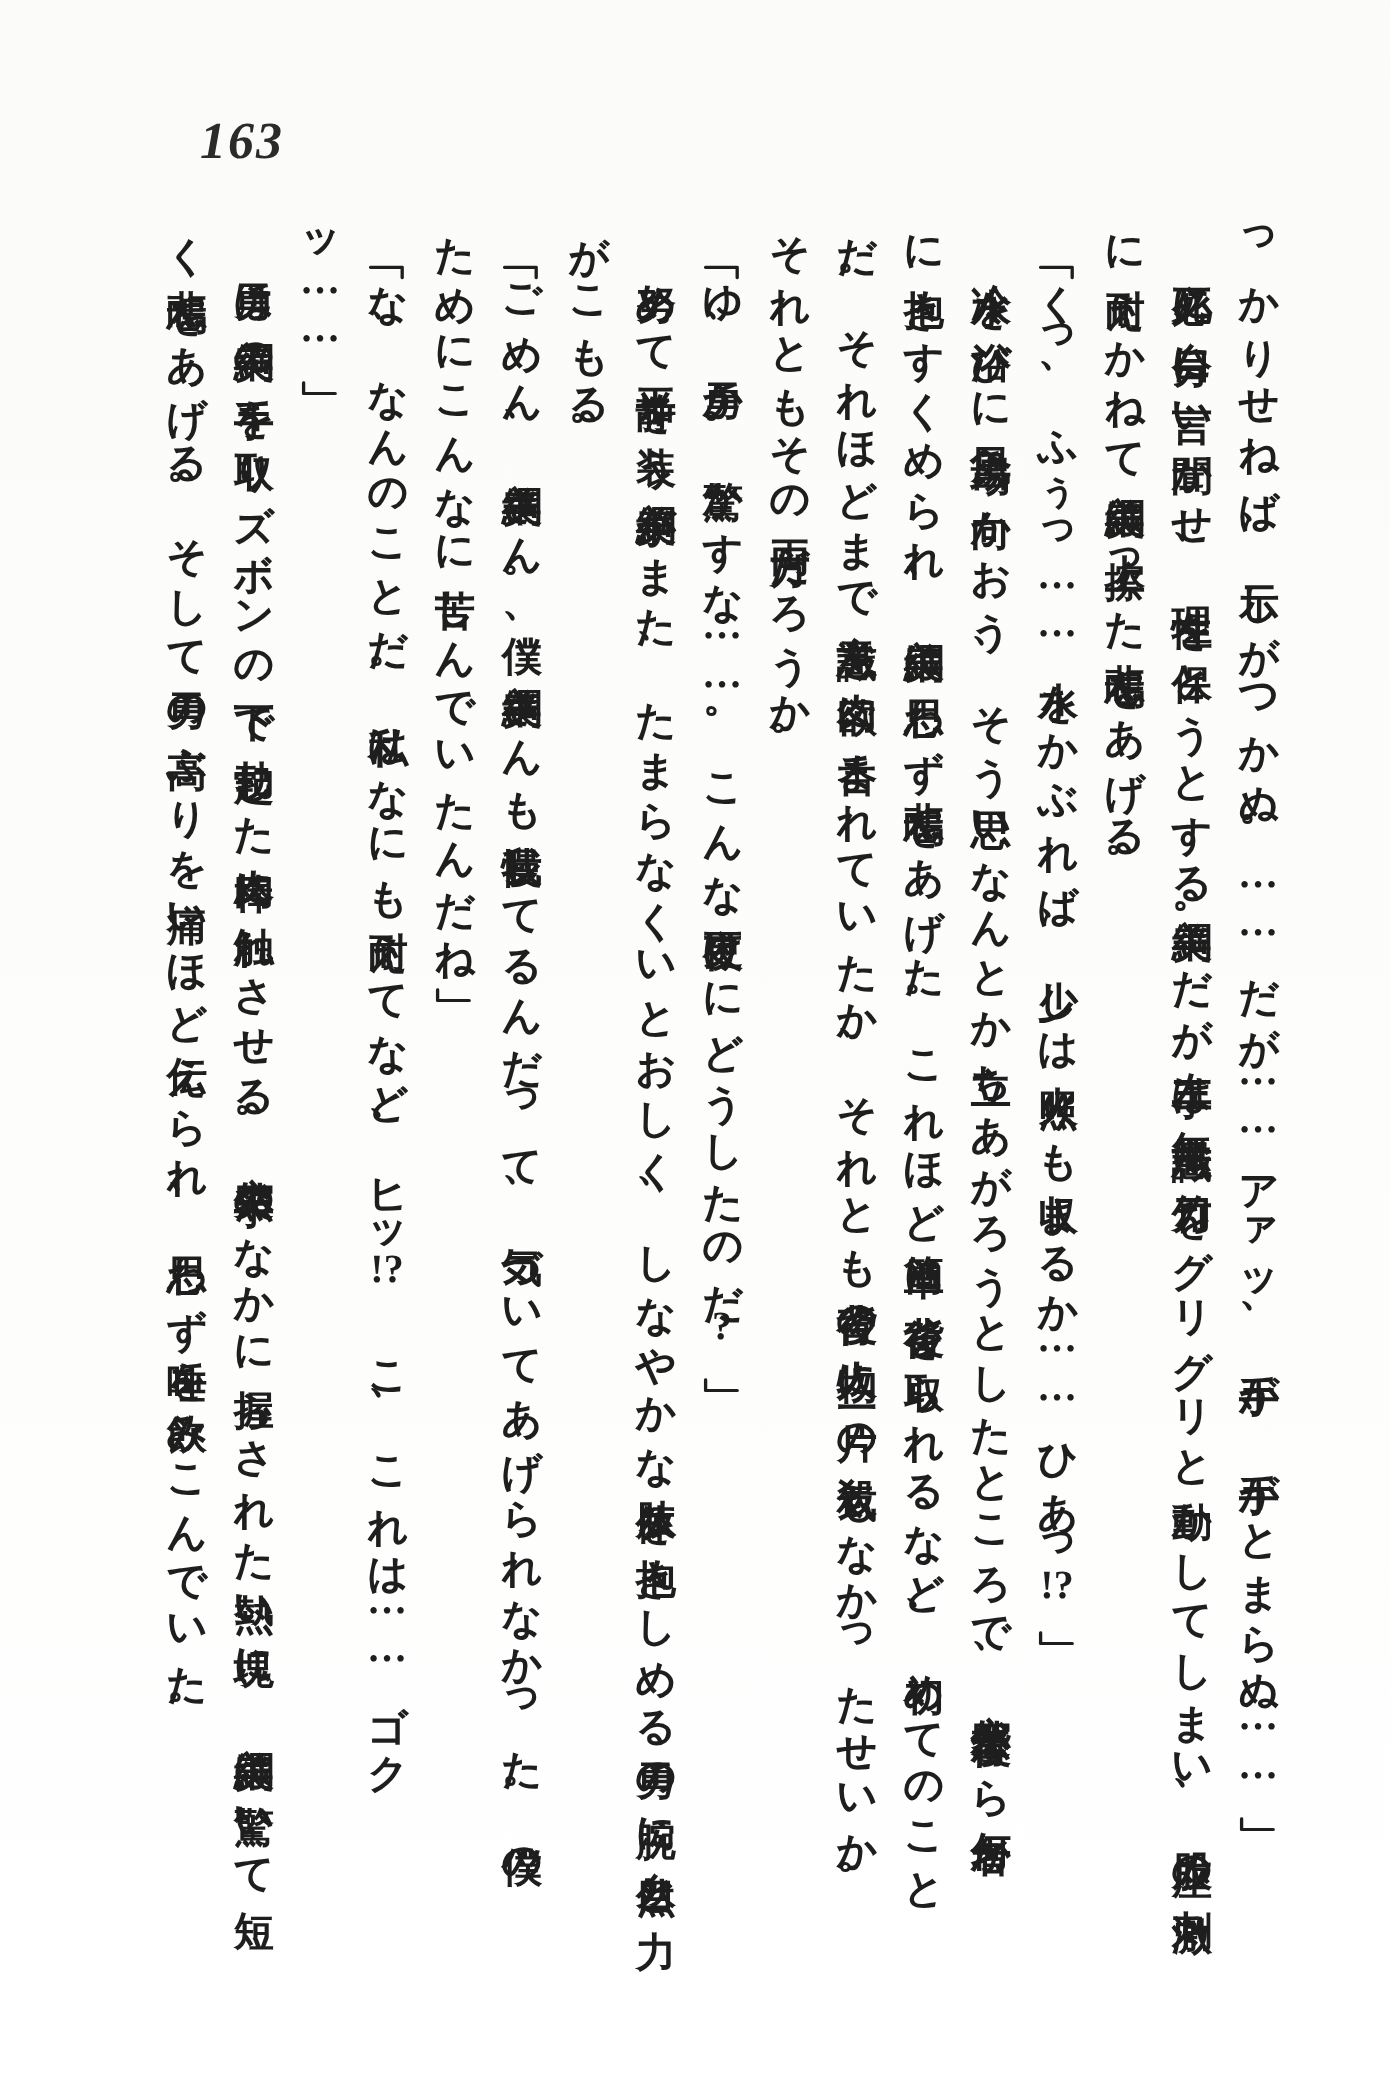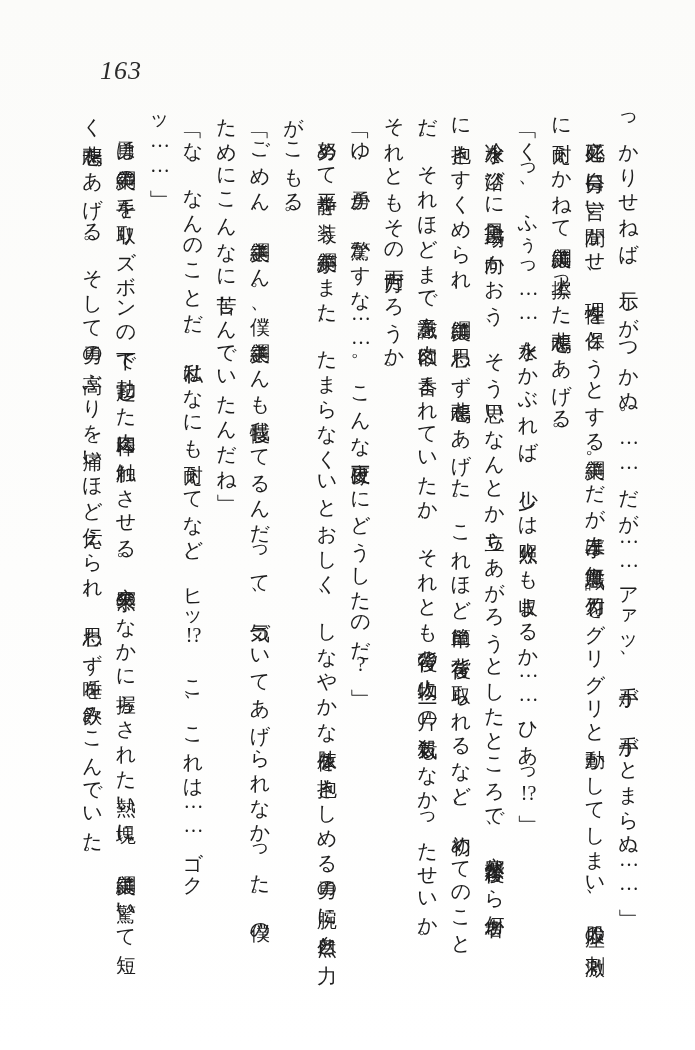--- a/index.html
+++ b/index.html
@@ -9,20 +9,21 @@
   }
   .page {
     position: relative;
     width: 695px;
     height: 1050px;
     margin: 0 auto;
     background: #fcfcfa;
     background-image: linear-gradient(180deg, #fbfbf9 0%, #fdfdfc 55%, #ffffff 100%);
     overflow: hidden;
     font-family: "Liberation Serif", "DejaVu Serif", serif;
+    font-weight: bold;
   }
   .page-number {
     position: absolute;
     top: 56px;
     left: 100px;
     font-style: italic;
     font-size: 26px;
     letter-spacing: 1px;
     color: #2b2b2b;
   }

